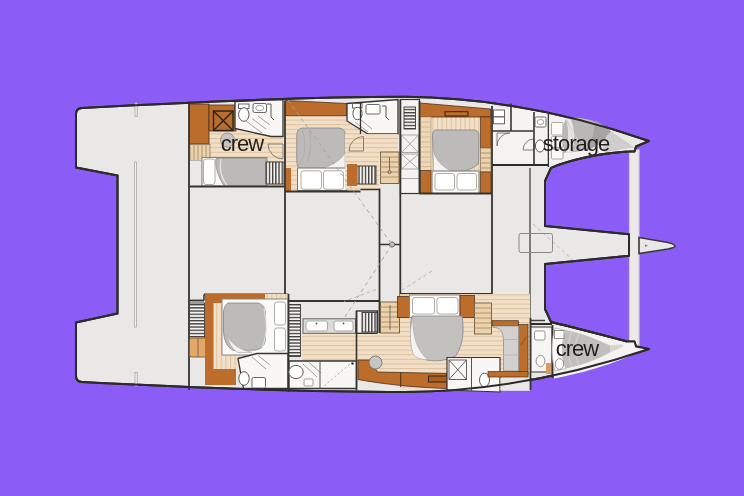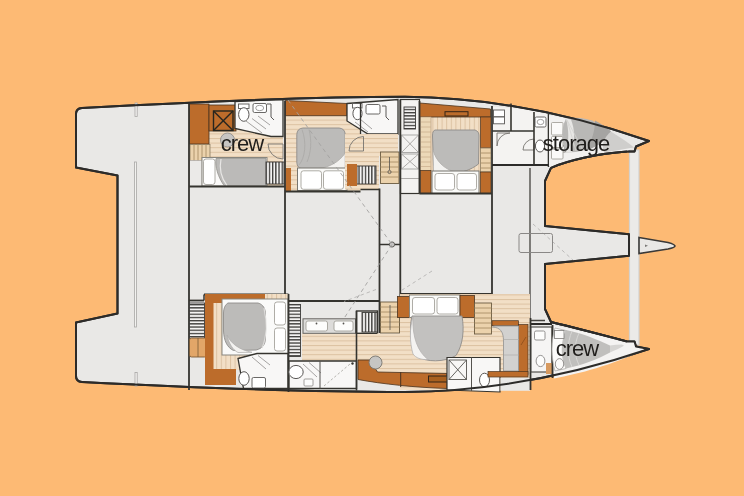--- a/index.html
+++ b/index.html
@@ -1,16 +1,16 @@
 <!DOCTYPE html>
 <html><head>
 <meta charset="utf-8">
 <style>
 html,body{margin:0;padding:0;background:#f5f4f3;}
-#page{width:744px;height:496px;position:relative;overflow:hidden;background:#fdba74;}
+#page{width:744px;height:496px;position:relative;overflow:hidden;background:#8b5cf6;}
 text{font-family:"Liberation Sans",sans-serif;fill:#201e1c;}
 </style>
 </head>
 <body>
 <div id="page">
 <svg width="744" height="496" viewBox="0 0 744 496">
 <defs>
 <pattern id="plankH" width="8" height="4.6" patternUnits="userSpaceOnUse">
   <rect width="8" height="4.6" fill="#f2dfc6"></rect>
   <rect width="8" height="1" y="0" fill="#dcc2a2"></rect>

